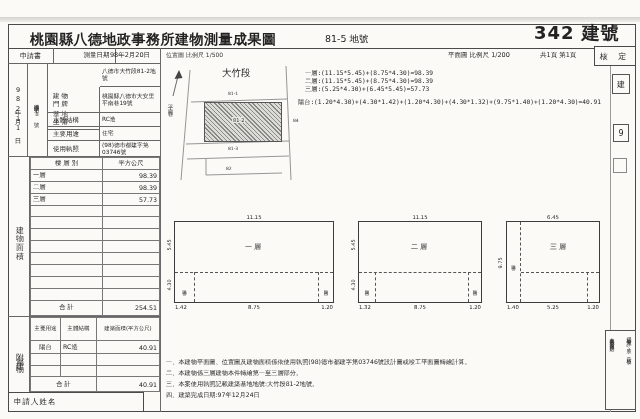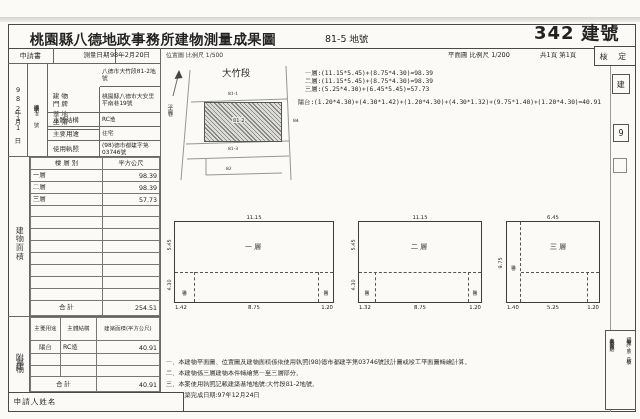--- a/index.html
+++ b/index.html
@@ -51,21 +51,21 @@
   .balc.l { left:0; border-right:1px dashed #555; }
   .balc.r { right:0; border-left:1px dashed #555; }
   .balc-strip { position:absolute; top:0; bottom:0; left:0; border-right:1px dashed #555; display:flex; align-items:center; justify-content:center; }
   .balc-label { writing-mode:vertical-rl; text-orientation:upright; font-size:4.5px; color:#333; }
   .dim-left { position:absolute; transform:rotate(-90deg); font-size:5px; }
   .dims-bottom { display:flex; justify-content:space-between; font-size:5.3px; margin-top:1px; padding:0 1px; }
   .notes { left:166px; top:356px; width:472px; font-size:6.2px; line-height:11px; color:#1e1e1e; }
   .rm-box { border:1px solid #555; display:flex; align-items:center; justify-content:center; font-size:8px; background:#fbfaf7; }
   .stamp { left:605px; top:330px; width:31px; height:80px; border:1px solid #555; display:flex; justify-content:space-between; padding:2px 3px; background:#fbfaf7; }
   .stamp span { writing-mode:vertical-rl; text-orientation:upright; font-size:5px; letter-spacing:1px; color:#333; }
-  .applicant-row { left:8px; top:392px; width:176px; height:20px; border:1px solid #4a4a4a; display:flex; align-items:center; padding-left:5px; font-size:7.5px; letter-spacing:1px; background:#fbfaf7; }
+  .applicant-row { left:8px; top:392px; width:136px; height:20px; border:1px solid #4a4a4a; display:flex; align-items:center; padding-left:5px; font-size:7.5px; letter-spacing:1px; background:#fbfaf7; }
 </style>
 </head>
 <body>
 
 <div class="sheet">
 
   <div class="abs scanband"></div>
 
   <div class="abs form-border"></div>
 

